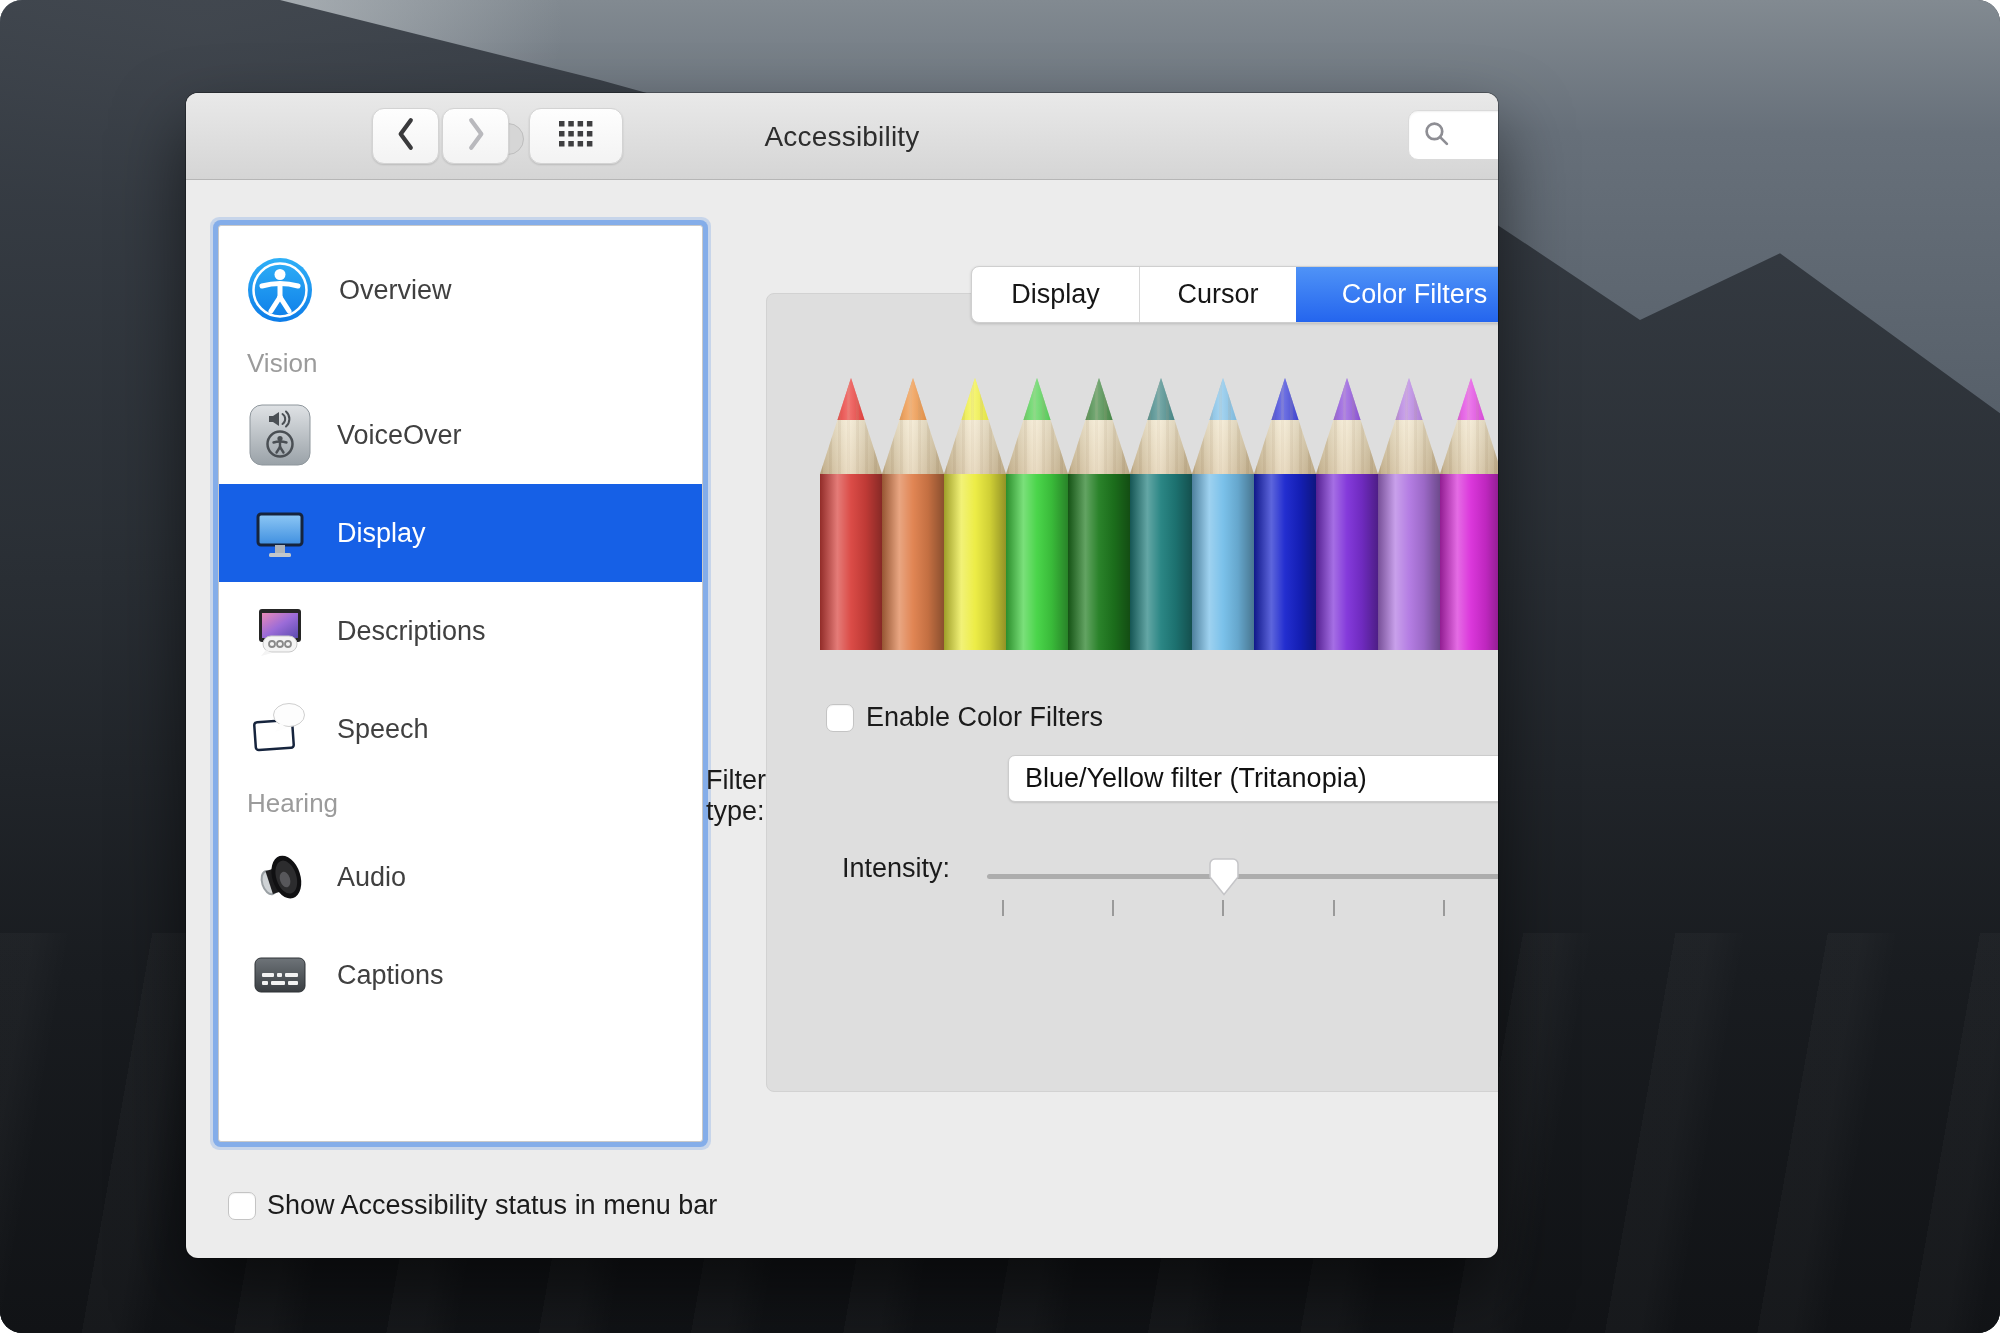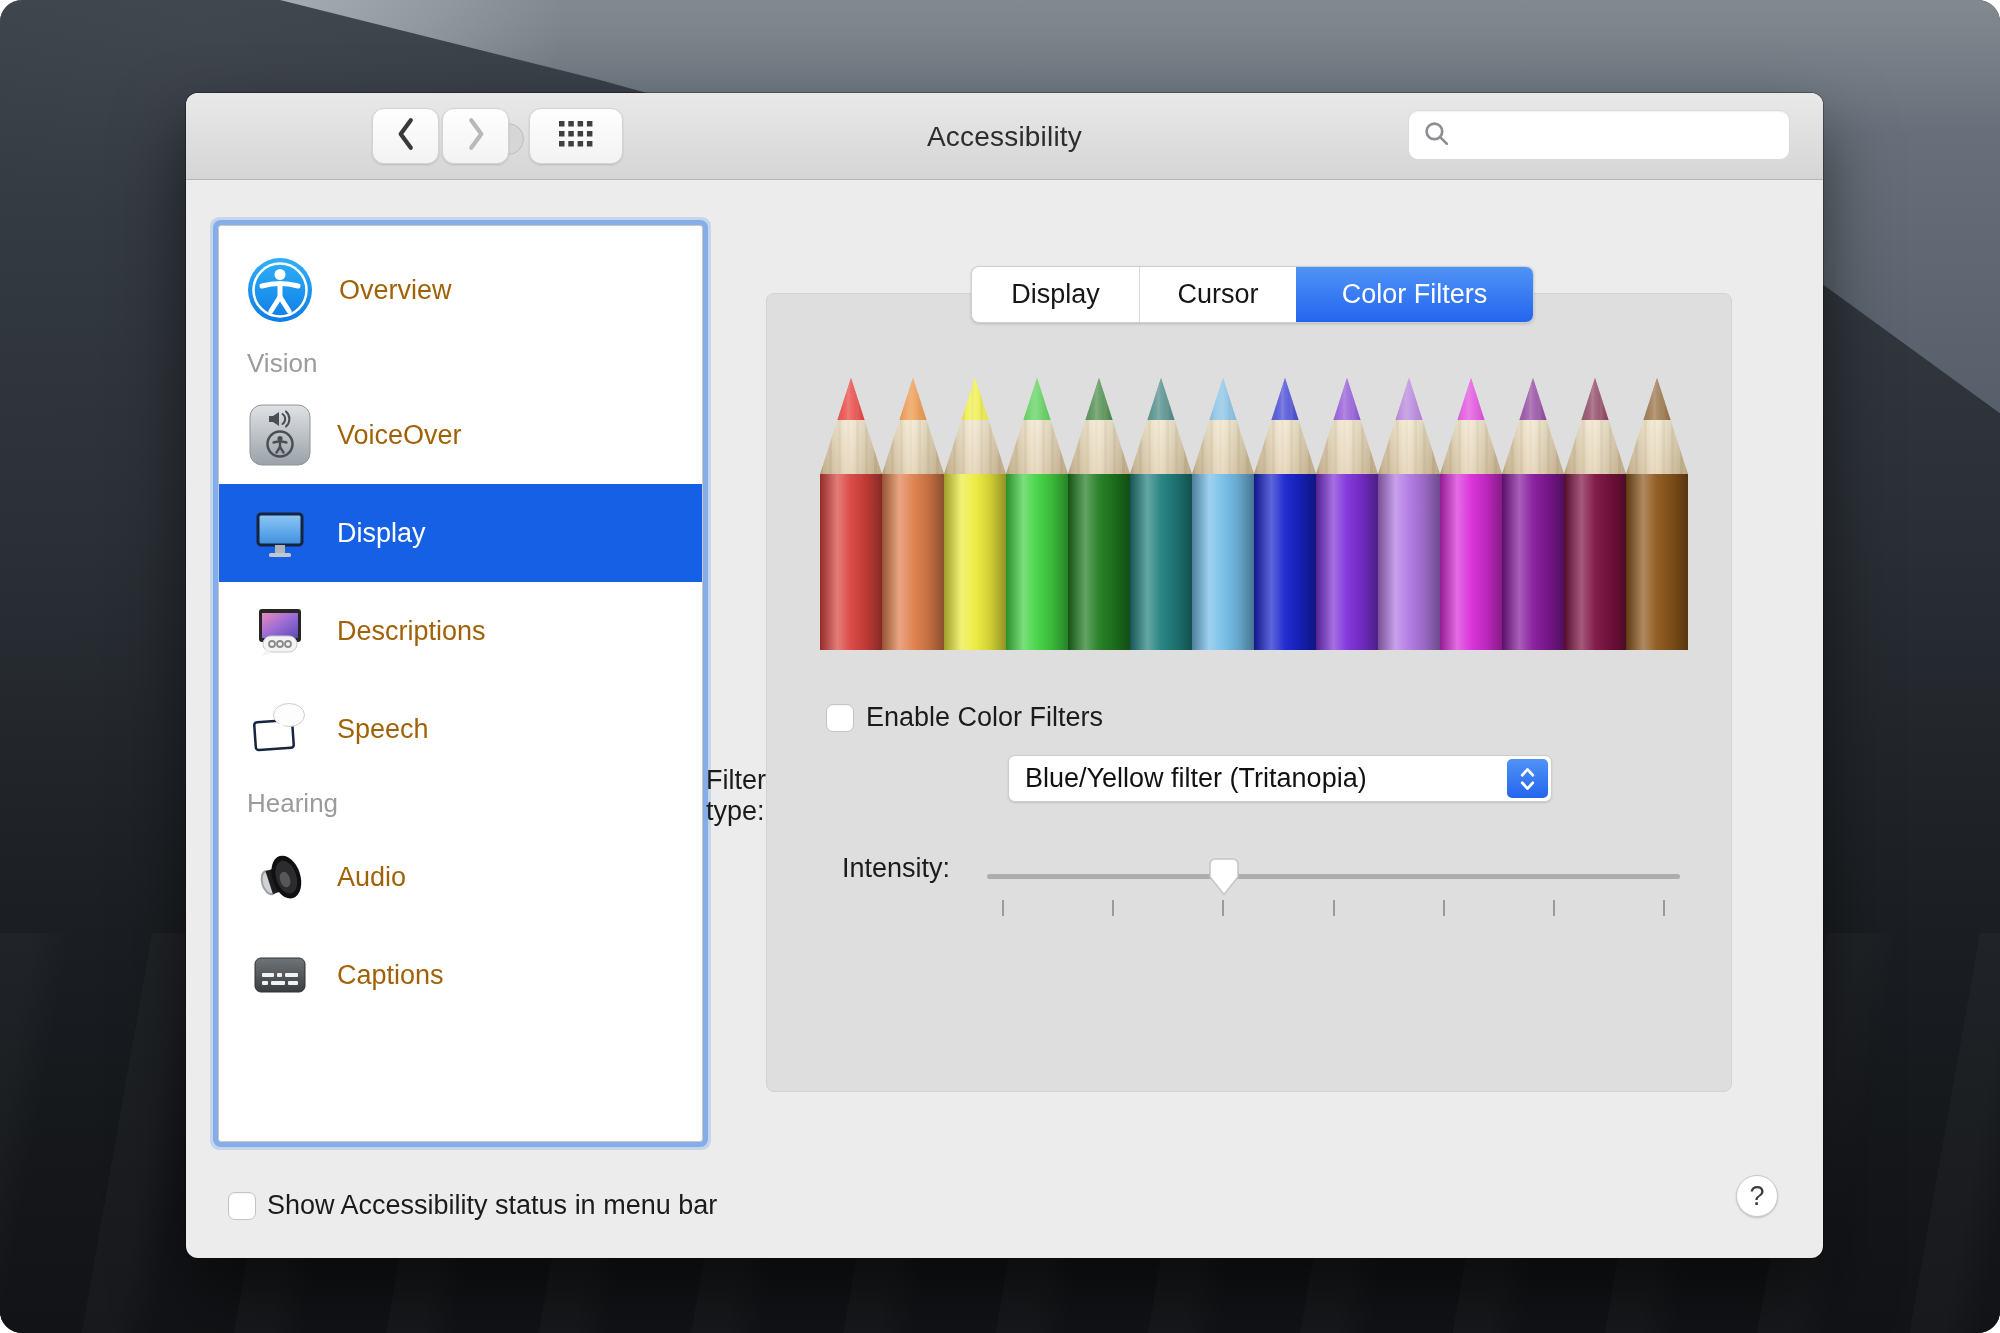--- a/index.html
+++ b/index.html
@@ -7,21 +7,21 @@
   .desktop{position:relative;width:2000px;height:1333px;border-radius:22px;overflow:hidden;background:#3a4149;}
   .wp{position:absolute;inset:0;}
   .wp-sky{background:linear-gradient(180deg,#828a91 0%,#67707a 10%,#59626c 28%,#4b545e 46%,#3b424b 62%,#272c32 78%,#17191d 90%,#0e1013 100%);}
   .wp-fog1{background:radial-gradient(ellipse 520px 280px at 10% 2%,rgba(218,222,224,.55),transparent 70%);}
   .wp-fog2{background:radial-gradient(ellipse 760px 340px at 0% 48%,rgba(165,175,180,.28),transparent 70%);}
   .wp-ridge{clip-path:polygon(0 0,14% 0,30% 6%,42% 11%,55% 10%,66% 19%,73% 15%,82% 24%,89% 19%,100% 31%,100% 100%,0 100%);
     background:linear-gradient(180deg,rgba(56,62,70,.92),rgba(40,45,51,.95) 40%,rgba(25,28,32,.98) 72%,#111316);}
   .wp-streaks{top:auto;height:30%;opacity:.5;background:repeating-linear-gradient(100deg,rgba(255,255,255,.05) 0 34px,transparent 70px 150px);}
 
   
-  .window{position:absolute;left:186px;top:93px;width:1637px;height:1165px;border-radius:12px;overflow:hidden;
+  .window{position:absolute;left:186px;top:93px;width:1312px;height:1165px;border-radius:12px;overflow:hidden;
     background:#ececec;box-shadow:0 34px 70px rgba(0,0,0,.55),0 0 0 1px rgba(0,0,0,.28);}
   .titlebar{position:absolute;left:0;top:0;width:100%;height:87px;
     background:linear-gradient(#e9e9e9,#d5d5d5);border-bottom:1px solid #b6b6b6;}
   .title{position:absolute;left:0;top:0;width:100%;height:87px;display:flex;align-items:center;justify-content:center;
     font-size:28px;color:#2d2d2d;letter-spacing:.2px;}
   .tl{position:absolute;top:30px;width:32px;height:32px;border-radius:50%;}
   .tl-close{left:211px;background:#f25e57;border:1px solid #dd4a43;}
   .tl-min{left:258px;background:#f6bf35;border:1px solid #dda323;}
   .tl-zoom{left:306px;background:#d6d6d6;border:1px solid #bdbdbd;}
   .navbtn{position:absolute;top:15px;height:56px;border-radius:12px;background:linear-gradient(#fefefe,#f3f3f3);
@@ -34,21 +34,21 @@
   .search input{border:none;outline:none;flex:1;font-size:27px;color:#333;background:transparent;}
   .search input::placeholder{color:#9da0a6;}
 
   
   .sidebar{position:absolute;left:32px;top:132px;width:485px;height:917px;background:#fff;border-radius:3px;
     border:1px solid #c9c9c9;box-shadow:0 0 0 5px #84ade9,0 0 0 8px rgba(132,173,233,.35);padding-top:14px;overflow:hidden;}
   .side-row{display:flex;align-items:center;height:98px;padding-left:30px;gap:26px;}
   .side-row.first{height:100px;}
   .side-header{height:46px;display:flex;align-items:center;padding-left:28px;font-size:26px;color:#9b9b9b;}
   .side-header.h2{height:50px;}
-  .side-label{font-size:27px;color:#a16207;}
+  .side-label{font-size:27px;color:#404040;}
   .side-row.selected{background:#1660e6;}
   .side-row.selected .side-label{color:#fff;}
   .icn{width:62px;height:62px;flex:0 0 62px;}
   .icn66{width:66px;height:66px;flex:0 0 66px;margin-left:-2px;}
 
   
   .groupbox{position:absolute;left:580px;top:200px;width:966px;height:799px;background:#dedede;border:1px solid #d2d2d2;border-radius:8px;}
   .tabs{position:absolute;left:785px;top:173px;height:57px;display:flex;border-radius:8px;overflow:hidden;
     background:#fff;border:1px solid #cfcfcf;box-shadow:0 1px 3px rgba(0,0,0,.16);}
   .tab{display:flex;align-items:center;justify-content:center;font-size:27px;color:#161616;cursor:default;}

